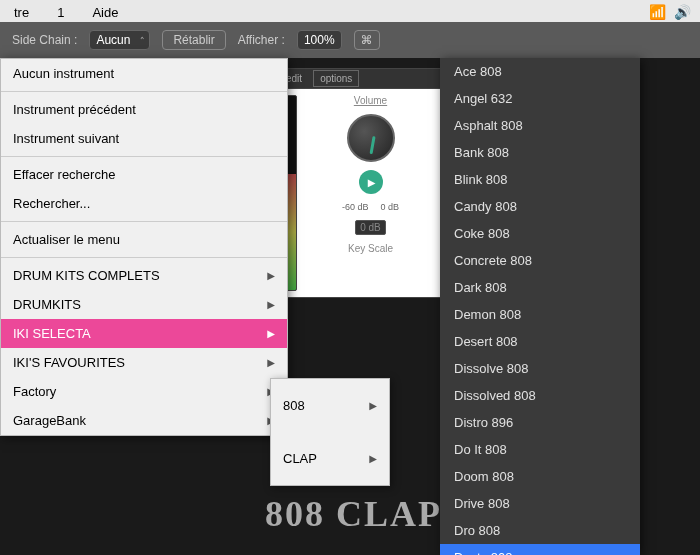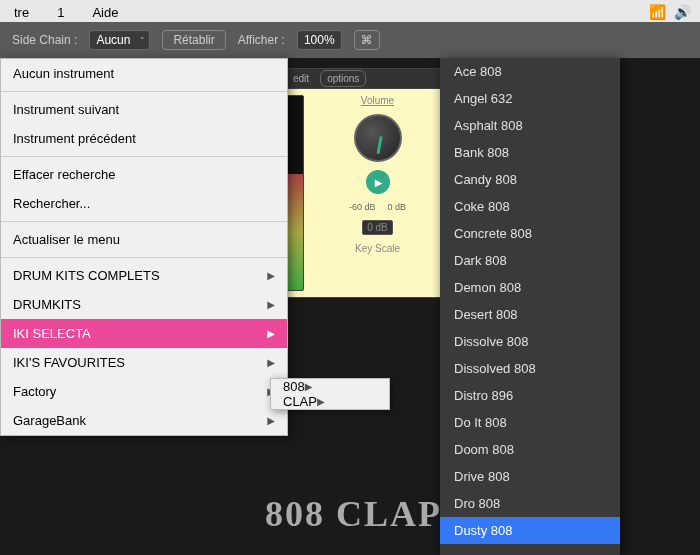--- a/index.html
+++ b/index.html
@@ -161,39 +161,40 @@
       background: #f0f0f0;
       position: absolute;
       left: 270px;
       top: 320px;
       width: 120px;
       z-index: 20;
       box-shadow: 2px 2px 8px rgba(0,0,0,0.4);
       border: 1px solid #bbb;
     }
     .submenu-item {
-      padding: 0 12px;
+      padding: 19px 12px;
       color: #000;
       cursor: pointer;
       font-size: 13px;
       display: flex;
       align-items: center;
+      justify-content: space-between;
     }
     .submenu-item .arrow {
       font-size: 10px;
       color: #555;
     }
 
     
     .right-menu {
       background: #3a3a3a;
       position: absolute;
       left: 440px;
       top: 0;
-      width: 180px;
+      width: 200px;
       height: 100%;
       z-index: 30;
       overflow-y: auto;
       box-shadow: 2px 2px 10px rgba(0,0,0,0.6);
     }
     .right-menu-item {
       padding: 6px 14px;
       color: #e0e0e0;
       cursor: pointer;
       font-size: 13px;
@@ -212,24 +213,24 @@
       right: 0;
       bottom: 0;
       background: #1a1a1a;
       z-index: 1;
     }
 
     
     .plugin-panel {
       position: absolute;
       top: 10px;
-      left: 279px;
+      left: 272px;
       width: 175px;
       height: 230px;
-      background: #fef9c3;
+      background: #ffffff;
       border: 1px solid #444;
       border-radius: 4px;
       z-index: 5;
       overflow: hidden;
     }
     .plugin-header {
       background: #333;
       height: 20px;
       display: flex;
       align-items: center;
@@ -241,21 +242,21 @@
     }
     .plugin-tab {
       padding: 2px 6px;
       font-size: 10px;
       color: #aaa;
       border: 1px solid transparent;
       cursor: pointer;
     }
     .plugin-tab.active {
       border-color: #666;
-      border-radius: 6px;
+      border-radius: 0;
     }
     .plugin-body {
       display: flex;
       padding: 6px;
       gap: 4px;
       height: calc(100% - 20px);
     }
     .level-meter {
       width: 18px;
       background: #111;
@@ -455,24 +456,24 @@
       <div class="number-badge">15</div>
 
     </div>
 
     <div class="left-menu">
       <div class="left-menu-item">
         <span>Aucun instrument</span>
       </div>
       <div class="left-menu-separator"></div>
       <div class="left-menu-item">
+        <span>Instrument précédent</span>
+      </div>
+      <div class="left-menu-item">
         <span>Instrument suivant</span>
-      </div>
-      <div class="left-menu-item">
-        <span>Instrument précédent</span>
       </div>
       <div class="left-menu-separator"></div>
       <div class="left-menu-item">
         <span>Effacer recherche</span>
       </div>
       <div class="left-menu-item">
         <span>Rechercher...</span>
       </div>
       <div class="left-menu-separator"></div>
       <div class="left-menu-item">
@@ -515,20 +516,21 @@
         <span class="arrow">▶</span>
       </div>
     </div>
 
     <div class="right-menu">
 
     <div class="right-menu-item">Ace 808</div>
         <div class="right-menu-item">Angel 632</div>
         <div class="right-menu-item">Asphalt 808</div>
         <div class="right-menu-item">Bank 808</div>
+        <div class="right-menu-item">Blink 808</div>
         <div class="right-menu-item">Candy 808</div>
         <div class="right-menu-item">Coke 808</div>
         <div class="right-menu-item">Concrete 808</div>
         <div class="right-menu-item">Dark 808</div>
         <div class="right-menu-item">Demon 808</div>
         <div class="right-menu-item">Desert 808</div>
         <div class="right-menu-item">Dissolve 808</div>
         <div class="right-menu-item">Dissolved 808</div>
         <div class="right-menu-item">Distro 896</div>
         <div class="right-menu-item">Do It 808</div>

